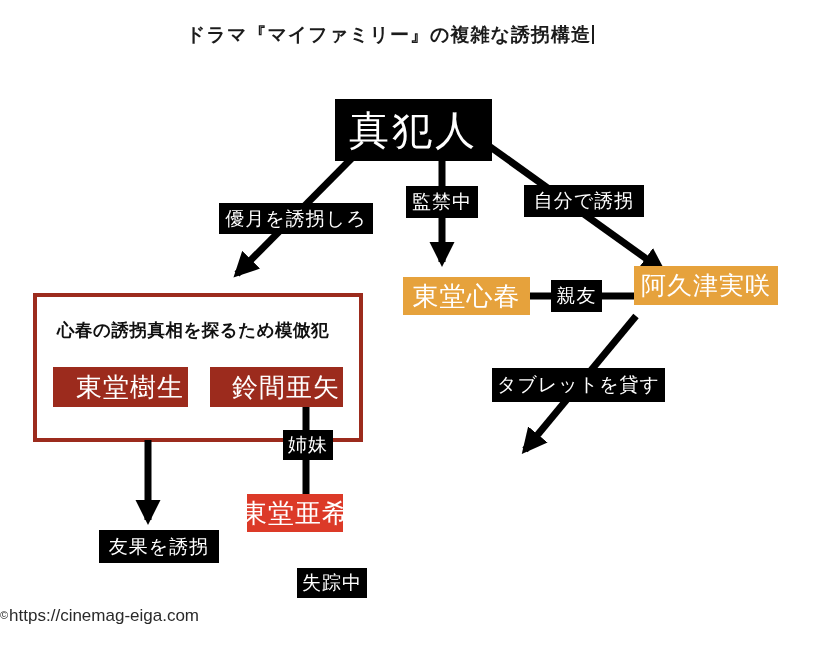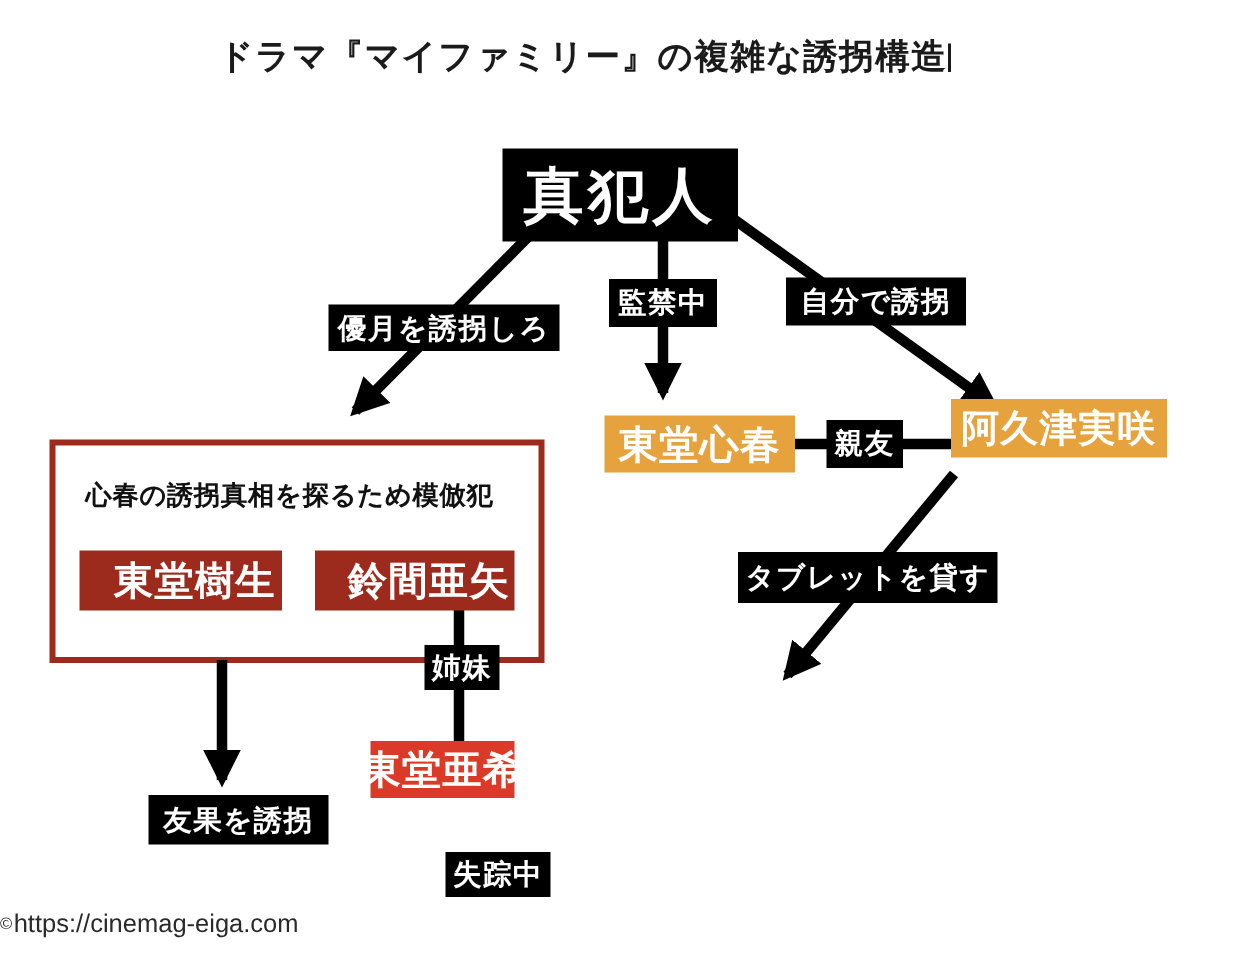--- a/index.html
+++ b/index.html
@@ -3,26 +3,26 @@
 <meta charset="utf-8">
 <style>
   html,body{margin:0;padding:0;background:#fff;}
   .canvas{
     position:relative;width:824px;height:647px;background:#ffffff;overflow:hidden;
     font-family:"Liberation Sans","DejaVu Sans",sans-serif;
   }
   .abs{position:absolute;box-sizing:border-box;}
   .title{
     top:22px;left:0;width:780px;text-align:center;
-    font-size:23px;font-weight:bold;color:#1b1b1b;letter-spacing:1px;white-space:nowrap;
+    font-size:19px;font-weight:bold;color:#1b1b1b;letter-spacing:1px;white-space:nowrap;
   }
   .cursor{display:inline-block;width:2px;height:19px;background:#1b1b1b;vertical-align:-3px;margin-left:1px;}
   .node,.blabel{
     display:flex;align-items:center;justify-content:center;
-    font-weight:bold;color:#ffffff;white-space:nowrap;z-index:3;
+    font-weight:normal;color:#ffffff;white-space:nowrap;z-index:3;
   }
   .culprit{
     left:335px;top:99px;width:157px;height:62px;background:#000;
     font-size:40px;letter-spacing:3px;
   }
   .blabel{background:#000;font-size:19px;letter-spacing:1px;}
   .lbl-yuzuki{left:219px;top:203px;width:154px;height:31px;}
   .lbl-confined{left:406px;top:186px;width:72px;height:32px;}
   .lbl-selfkidnap{left:524px;top:185px;width:120px;height:32px;}
   .lbl-bestfriend{left:551px;top:280px;width:51px;height:32px;}

